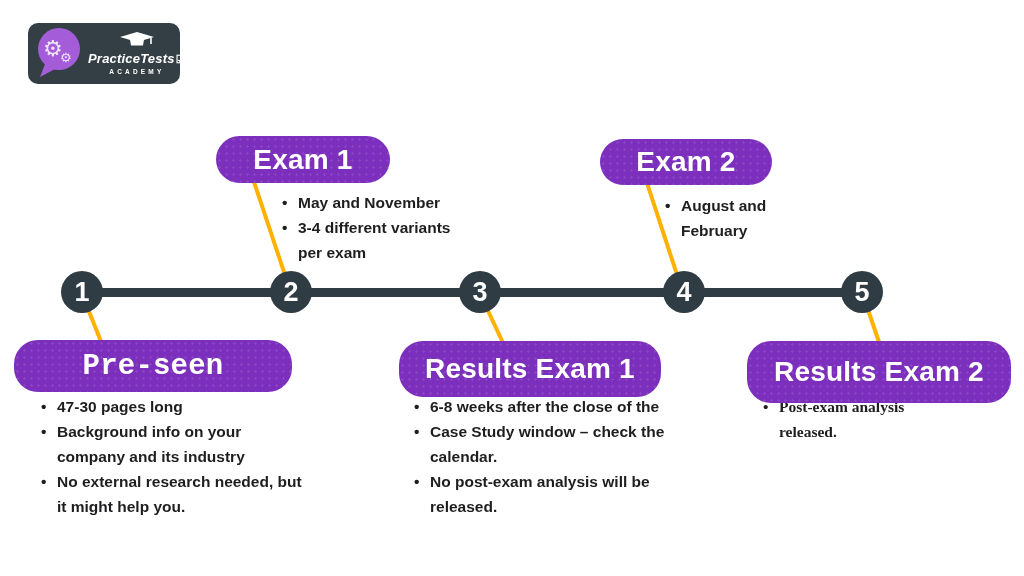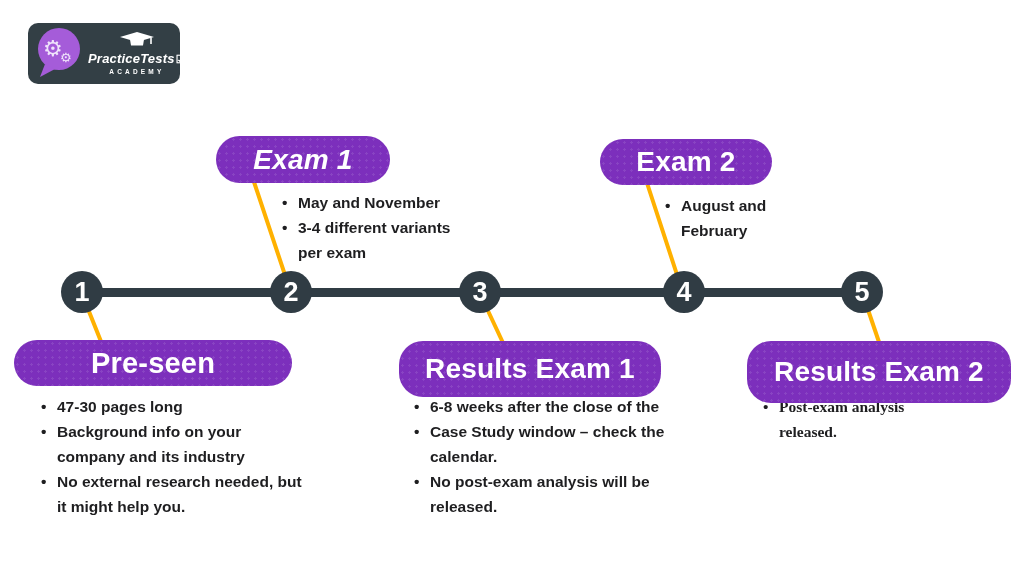--- a/index.html
+++ b/index.html
@@ -46,23 +46,23 @@
 
   
   .pill{
     position:absolute;z-index:4;background:var(--pill-purple);
     background-image:radial-gradient(rgba(255,255,255,0.10) 1px,transparent 1.2px);
     background-size:7px 7px;
     border-radius:24px;color:#fff;font-weight:bold;
     display:flex;align-items:center;justify-content:center;font-size:28px;
     letter-spacing:.2px;
   }
-  .pill-exam1{left:216px;top:136px;width:174px;height:47px;font-style:italic;}
+  .pill-exam1{left:216px;top:136px;width:174px;height:47px;}
   .pill-exam2{left:600px;top:139px;width:172px;height:46px;}
-  .pill-preseen{left:14px;top:340px;width:278px;height:46px;font-size:29px;}
+  .pill-preseen{left:14px;top:340px;width:278px;height:52px;font-size:29px;font-family:Liberation Mono, monospace;}
   .pill-results1{left:399px;top:341px;width:262px;height:56px;}
   .pill-results2{left:747px;top:341px;width:264px;height:62px;}
 
   
   .bullets{list-style:none;position:absolute;z-index:2;color:var(--text-dark);
     font-size:15.5px;font-weight:bold;line-height:25px;}
   .bullets li{position:relative;padding-left:17px;}
   .bullets li::before{content:"\2022";position:absolute;left:1px;top:0;}
   .bl-exam1{left:281px;top:190px;width:185px;}
   .bl-exam2{left:664px;top:193px;width:120px;}

